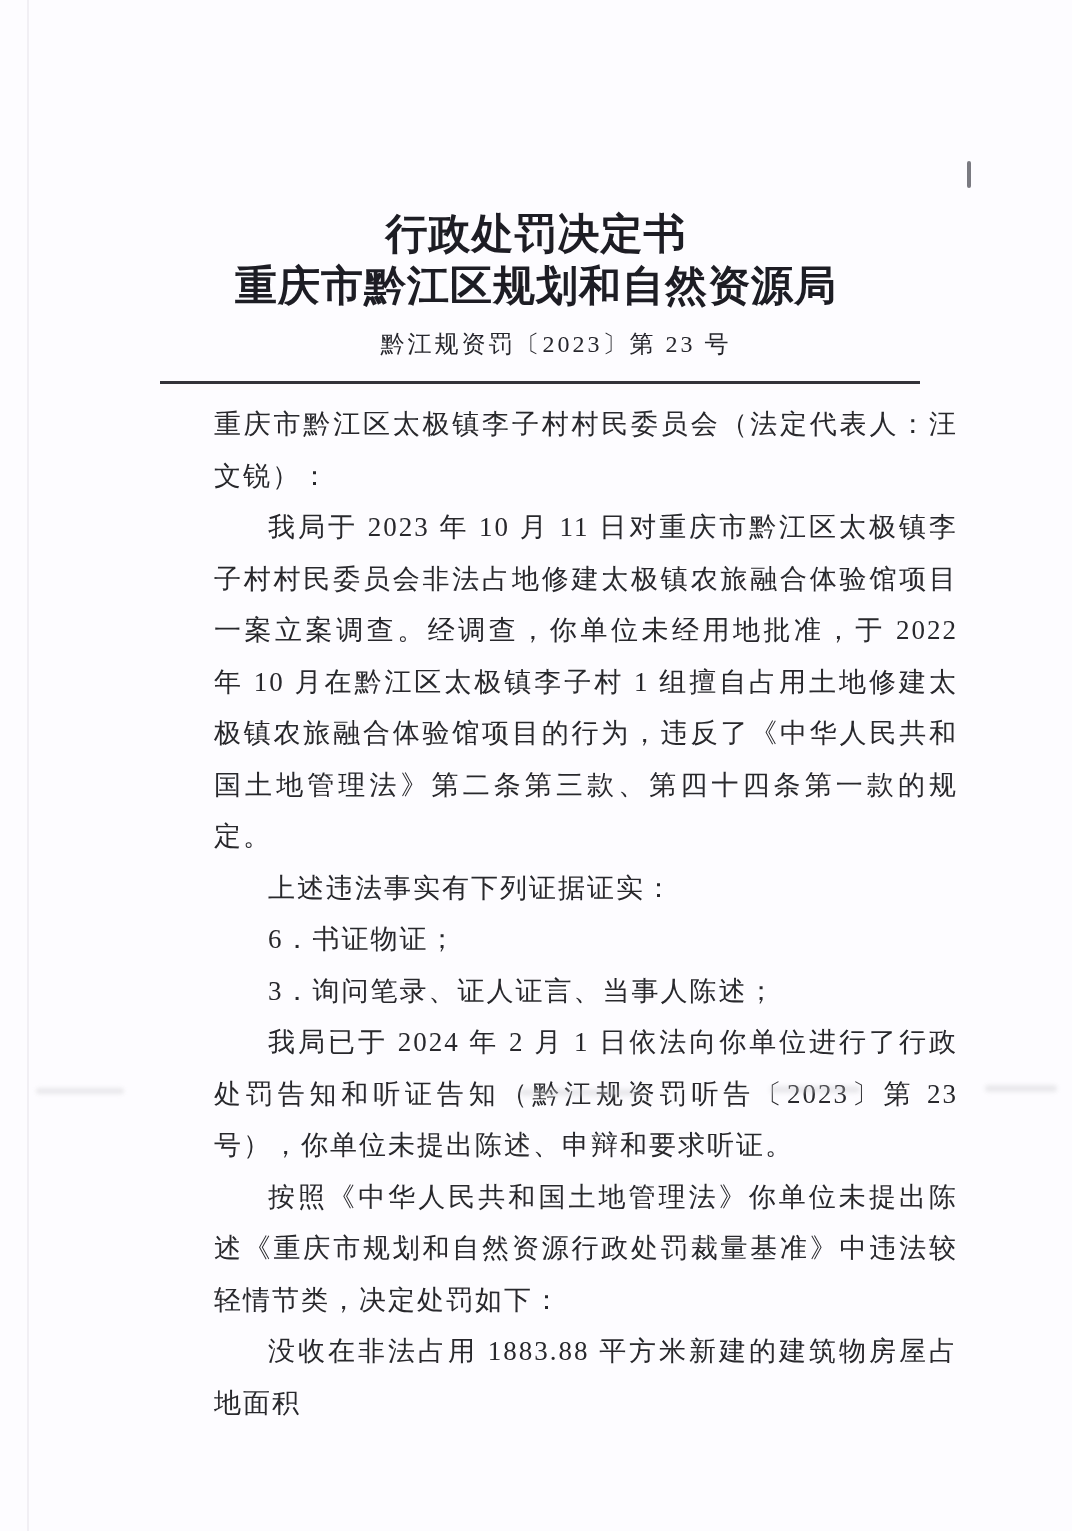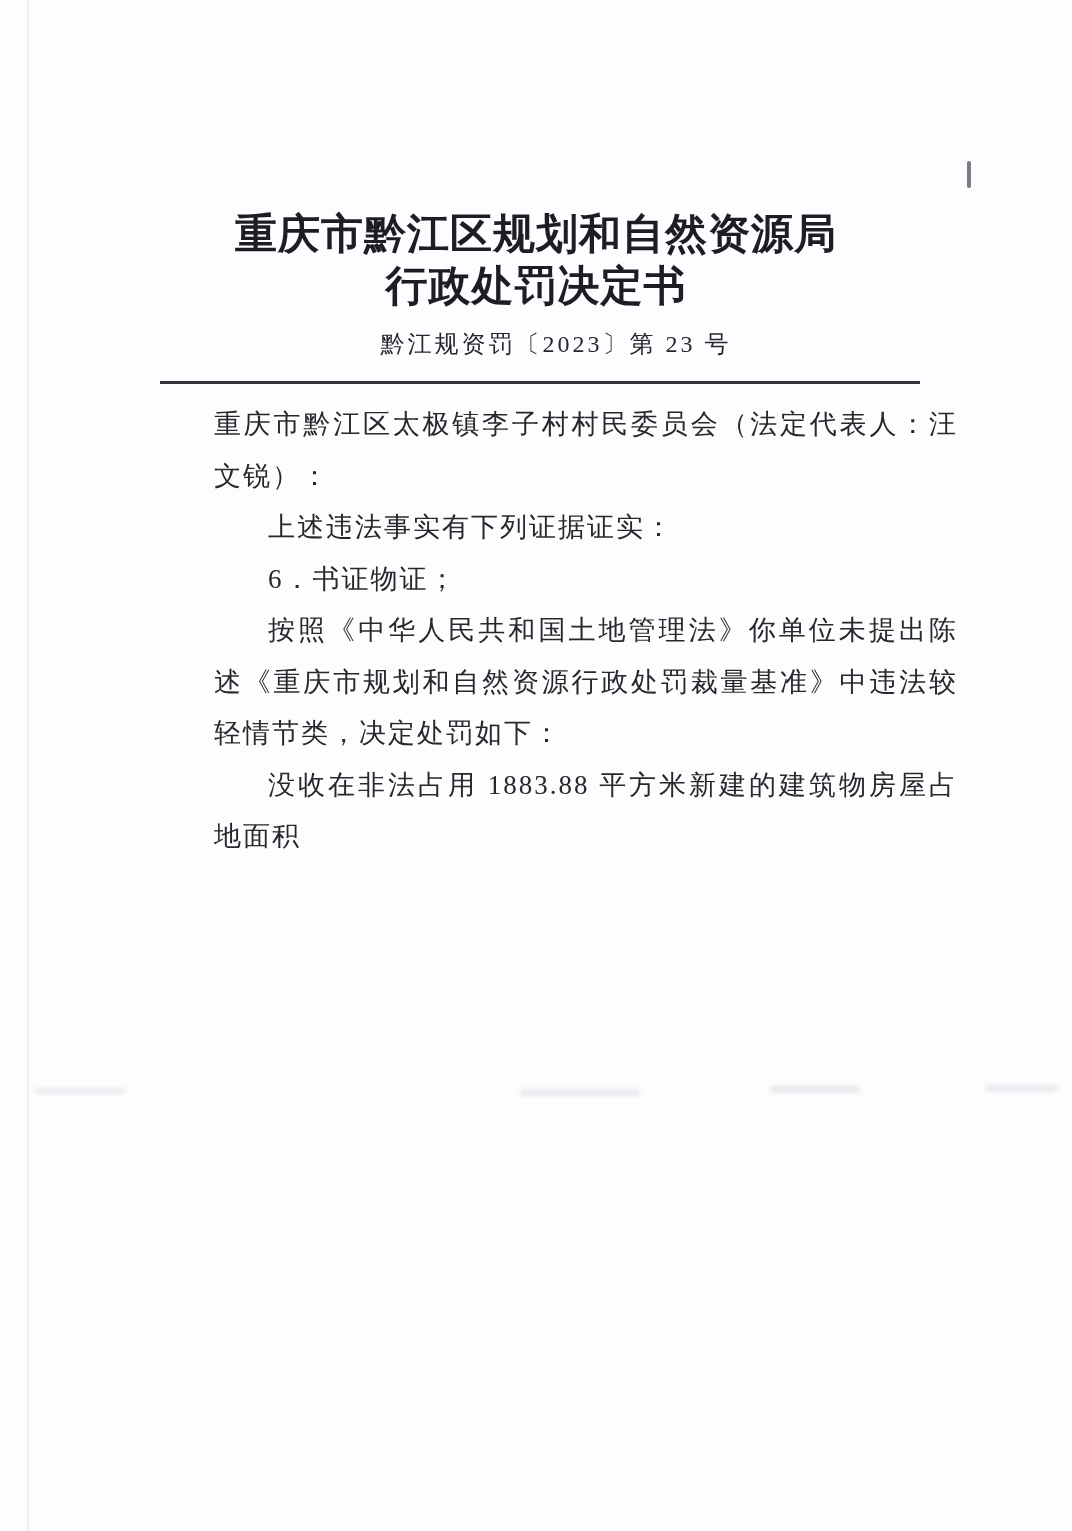--- a/index.html
+++ b/index.html
@@ -99,31 +99,34 @@
 </style>
 </head>
 <body>
 
 <div class="scan-page">
 
   <div class="page-edge-line"></div>
   <div class="tick-mark"></div>
 
   <div class="title-block">
+    <div class="title-line">行政处罚决定书</div>
     <div class="title-line">重庆市黔江区规划和自然资源局</div>
-    <div class="title-line">行政处罚决定书</div>
     <div class="doc-number">黔江规资罚〔2023〕第 23 号</div>
   </div>
 
   <div class="divider"></div>
 
   <div class="body-text">
     <p>重庆市黔江区太极镇李子村村民委员会（法定代表人：汪文锐）：</p>
+    <p class="indent">我局于 2023 年 10 月 11 日对重庆市黔江区太极镇李子村村民委员会非法占地修建太极镇农旅融合体验馆项目一案立案调查。经调查，你单位未经用地批准，于 2022 年 10 月在黔江区太极镇李子村 1 组擅自占用土地修建太极镇农旅融合体验馆项目的行为，违反了《中华人民共和国土地管理法》第二条第三款、第四十四条第一款的规定。</p>
     <p class="indent">上述违法事实有下列证据证实：</p>
     <p class="indent">6．书证物证；</p>
+    <p class="indent">3．询问笔录、证人证言、当事人陈述；</p>
+    <p class="indent">我局已于 2024 年 2 月 1 日依法向你单位进行了行政处罚告知和听证告知（黔江规资罚听告〔2023〕第 23 号），你单位未提出陈述、申辩和要求听证。</p>
     <p class="indent">按照《中华人民共和国土地管理法》你单位未提出陈述《重庆市规划和自然资源行政处罚裁量基准》中违法较轻情节类，决定处罚如下：</p>
     <p class="indent">没收在非法占用 1883.88 平方米新建的建筑物房屋占地面积</p>
   </div>
 
   <div class="smudge smudge-a"></div>
   <div class="smudge smudge-b"></div>
   <div class="smudge smudge-c"></div>
   <div class="smudge smudge-d"></div>
 
 </div>

